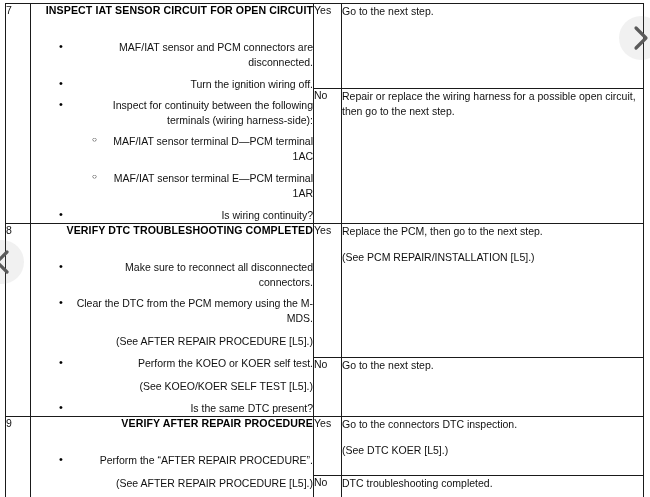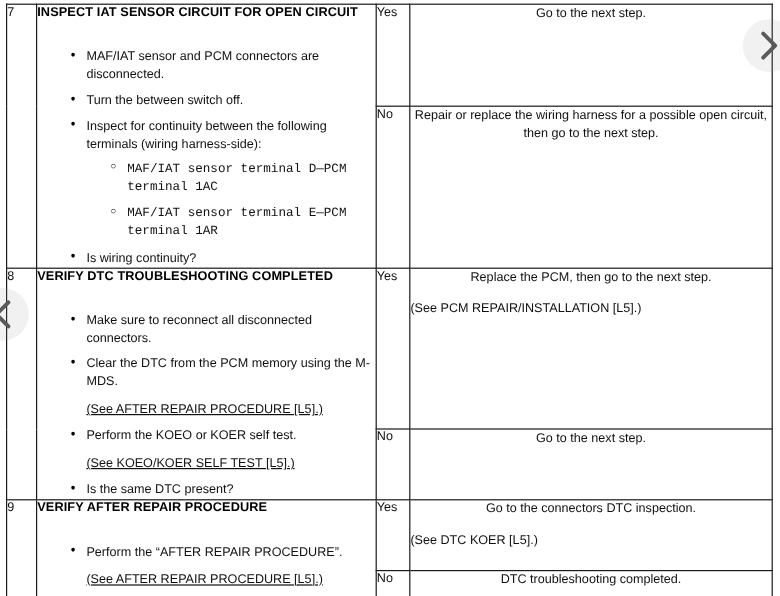--- a/index.html
+++ b/index.html
@@ -45,20 +45,21 @@
   col.c-ans   { width: 302px; }
 
   .cell-step {
     padding: 3px 0 0 3px;
     font-size: 10.5px;
     color: #111;
     line-height: 1.2;
   }
   .cell-body {
     padding: 4px 6px 8px 7px;
+    text-align: right;
   }
   .cell-yn {
     padding: 4px 0 0 3px;
     font-size: 10.5px;
     color: #111;
     line-height: 1.25;
   }
   .cell-ans {
     padding: 4px 6px 8px 5px;
     font-size: 10.5px;
@@ -95,49 +96,47 @@
     position: absolute;
     left: 0;
     top: -1px;
     font-size: 11px;
     color: #000;
     line-height: 1.42;
   }
   ul.bullets > li.note {
     padding-left: 13px;
     margin-top: 8px;
-    text-decoration: underline;
   }
   ul.bullets > li.note::before { content: ""; }
 
   ul.subbullets {
     list-style: none;
     margin: 6px 0 0 0;
     padding: 0 0 0 20px;
-    font-family: Liberation Mono, monospace;
   }
   ul.subbullets > li {
     position: relative;
     font-size: 10.5px;
     color: #111;
     line-height: 1.42;
     margin: 7px 0 0 0;
     padding-left: 14px;
   }
   ul.subbullets > li.first { margin-top: 2px; }
   ul.subbullets > li::before {
     content: "\25CB";
     position: absolute;
     left: 0;
     top: 0px;
     font-size: 8px;
     color: #000;
   }
 
-  .ans-line { margin: 0; text-align: center; }
+  .ans-line { margin: 0; }
   .ans-note { margin: 11px 0 0 0; }
 
   
   .nav-chevron {
     position: absolute;
     width: 44px;
     height: 44px;
     border-radius: 50%;
     background: rgba(150,150,150,0.13);
     display: flex;
@@ -175,21 +174,21 @@
         <td class="cell-step" rowspan="2">
           <span>7</span>
         </td>
         <td class="cell-body" rowspan="2" style="height:212px">
           <div class="step-title">INSPECT IAT SENSOR CIRCUIT FOR OPEN CIRCUIT</div>
           <ul class="bullets">
             <li class="first">
               <span>MAF/IAT sensor and PCM connectors are disconnected.</span>
             </li>
             <li>
-              <span>Turn the between switch off.</span>
+              <span>Turn the ignition wiring off.</span>
             </li>
             <li>
               <span>Inspect for continuity between the following terminals (wiring harness-side):</span>
               <ul class="subbullets">
                 <li class="first">
                   <span>MAF/IAT sensor terminal D—PCM terminal 1AC</span>
                 </li>
                 <li>
                   <span>MAF/IAT sensor terminal E—PCM terminal 1AR</span>
                 </li>

